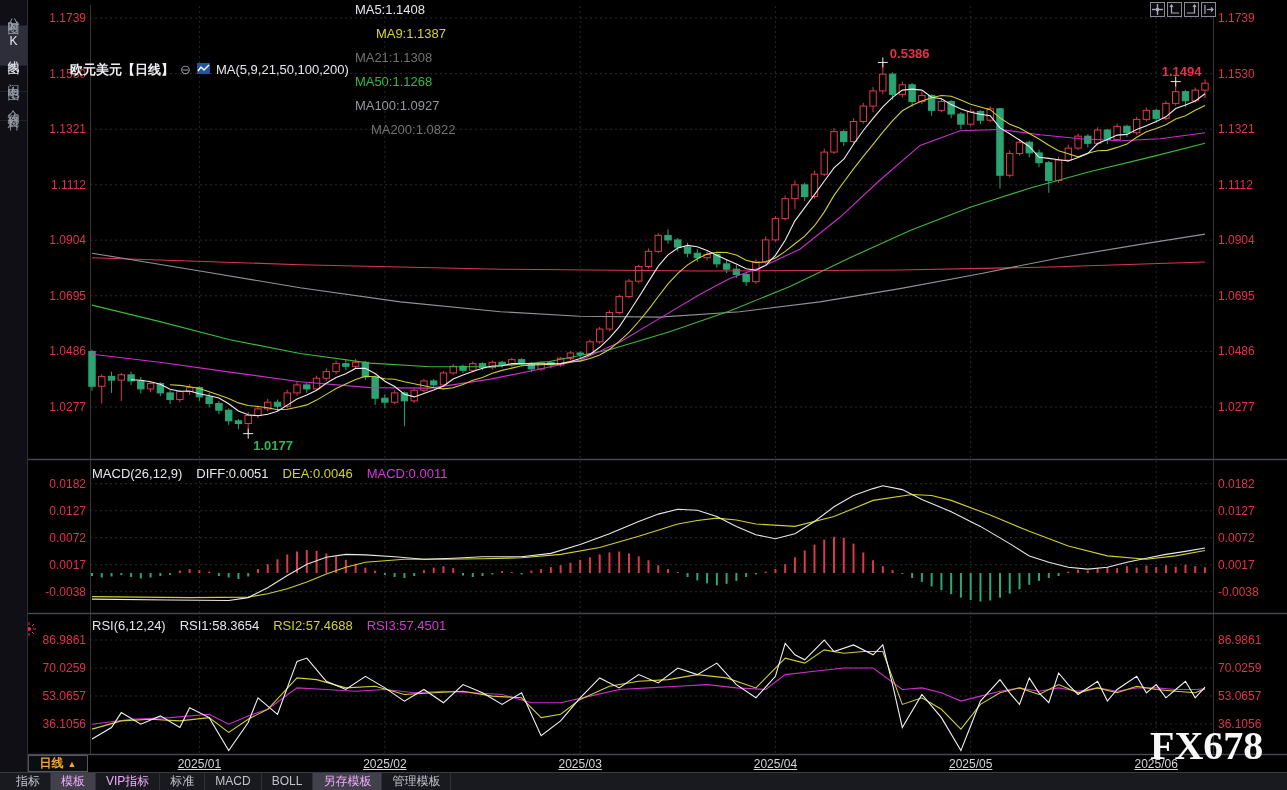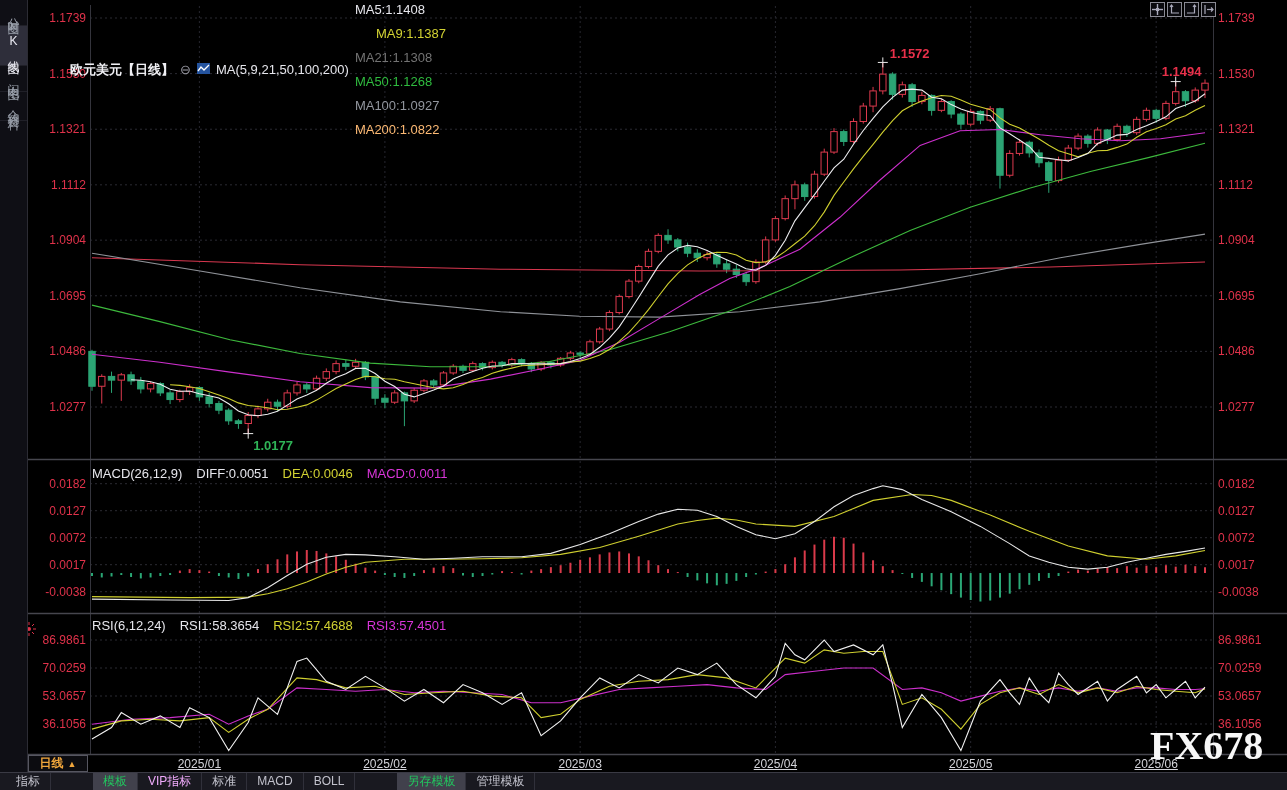--- a/index.html
+++ b/index.html
@@ -24,21 +24,21 @@
   .c-white{color:#e6e6ec}.c-yellow{color:#d2d232}.c-magenta{color:#d935d9}
   .axis-label{position:absolute;font-size:12px;color:#e0324a;line-height:14px;z-index:3;}
   .ann{position:absolute;font-weight:bold;font-size:13px;z-index:4;white-space:nowrap;}
   .date-label{position:absolute;top:757px;width:64px;text-align:center;color:#d4d4da;font-size:12px;z-index:3;text-decoration:underline;}
   #period-box{position:absolute;left:28px;top:755px;width:58px;height:15px;border:1px solid #565660;background:#0c0c10;display:flex;align-items:center;justify-content:center;gap:4px;color:#f0a63c;font-weight:bold;font-size:12px;cursor:pointer;z-index:4;}
   #period-box .arrow{font-size:9px;}
   #rsi-icon{position:absolute;left:22px;top:622px;z-index:4;}
   
   #toolbar{position:absolute;left:0;top:772px;width:1287px;height:18px;background:#191920;border-top:1px solid #3a3a44;display:flex;align-items:stretch;font-size:12px;color:#c2c2cc;padding-left:6px;box-sizing:border-box;z-index:6;text-align:right;}
   .tab{padding:0 10px;line-height:17px;border-right:1px solid #30303a;cursor:pointer;white-space:nowrap;}
-  .tab.sel{background:#41414c;color:#22c55e;margin-left:42px;}
+  .tab.sel{background:#41414c;color:#f0abfc;}
   .tab.vip{color:#f0abfc;}
   #watermark{position:absolute;left:1150px;top:726px;font-size:40px;font-weight:bold;color:#f7f7f7;z-index:7;font-family:"Liberation Serif",serif;line-height:40px;}
 </style>
 </head>
 <body>
 
 <div id="app">
   <svg id="chart-svg" width="1287" height="790">
       <line x1="90" y1="18" x2="1213" y2="18" stroke="#2a2a32" stroke-dasharray="2 3" stroke-width="1"></line>
       <line x1="90" y1="73.60943912448684" x2="1213" y2="73.60943912448684" stroke="#2a2a32" stroke-dasharray="2 3" stroke-width="1"></line>
@@ -454,21 +454,21 @@
           <rect x="0" y="1" width="13" height="11" fill="#24539e"></rect>
           <polyline points="1,9 4,5 7,8 12,3" fill="none" stroke="#fff" stroke-width="1.3"></polyline>
         </svg></span>
     <span>MA(5,9,21,50,100,200)</span>
     <span id="ma-values">
         <span style="color: rgb(230, 230, 236);">MA5:1.1408</span>
         <span style="color: rgb(210, 210, 50); margin-left: 21px;">MA9:1.1387</span>
         <span style="color: #737373;">MA21:1.1308</span>
         <span style="color: rgb(47, 187, 63);">MA50:1.1268</span>
         <span style="color: rgb(146, 150, 158);">MA100:1.0927</span>
-        <span style="color: #fdba74;">MA200:1.0822</span>
+        <span style="color: #737373; margin-left: 16px;">MA200:1.0822</span>
       </span>
   </div>
 
   <div id="topright-icons">
       <div class="tr-icon">
         <svg width="11" height="11">
           <g stroke="#aab" stroke-width="1.4">
             <line x1="5.5" y1="0" x2="5.5" y2="11"></line>
             <line x1="0" y1="5.5" x2="11" y2="5.5"></line>
           </g>
@@ -580,16 +580,16 @@
     <div class="axis-label" style="left: 28px; width: 58px; top: 689px; text-align: right;">53.0657</div>
     <div class="axis-label" style="left: 1218px; width: 64px; top: 689px; text-align: left;">53.0657</div>
     <div class="axis-label" style="left: 28px; width: 58px; top: 717px; text-align: right;">36.1056</div>
     <div class="axis-label" style="left: 1218px; width: 64px; top: 717px; text-align: left;">36.1056</div>
     <div class="date-label" style="left: 167.395px;">2025/01</div>
     <div class="date-label" style="left: 352.895px;">2025/02</div>
     <div class="date-label" style="left: 548.158px;">2025/03</div>
     <div class="date-label" style="left: 743.421px;">2025/04</div>
     <div class="date-label" style="left: 938.684px;">2025/05</div>
     <div class="date-label" style="left: 1124.18px;">2025/06</div>
-    <div class="ann" style="left: 889.816px; top: 46.4343px; color: rgb(232, 48, 74);">1.1572</div>
+    <div class="ann" style="left: 889.816px; top: 46.4343px; color: rgb(232, 48, 74);">0.5386</div>
     <div class="ann" style="left: 253.211px; top: 437.607px; color: rgb(47, 180, 87);">1.0177</div>
     <div class="ann" style="left: 1161.71px; top: 63.5917px; color: rgb(232, 48, 74);">1.1494</div>
   </div>
 
 </body></html>

